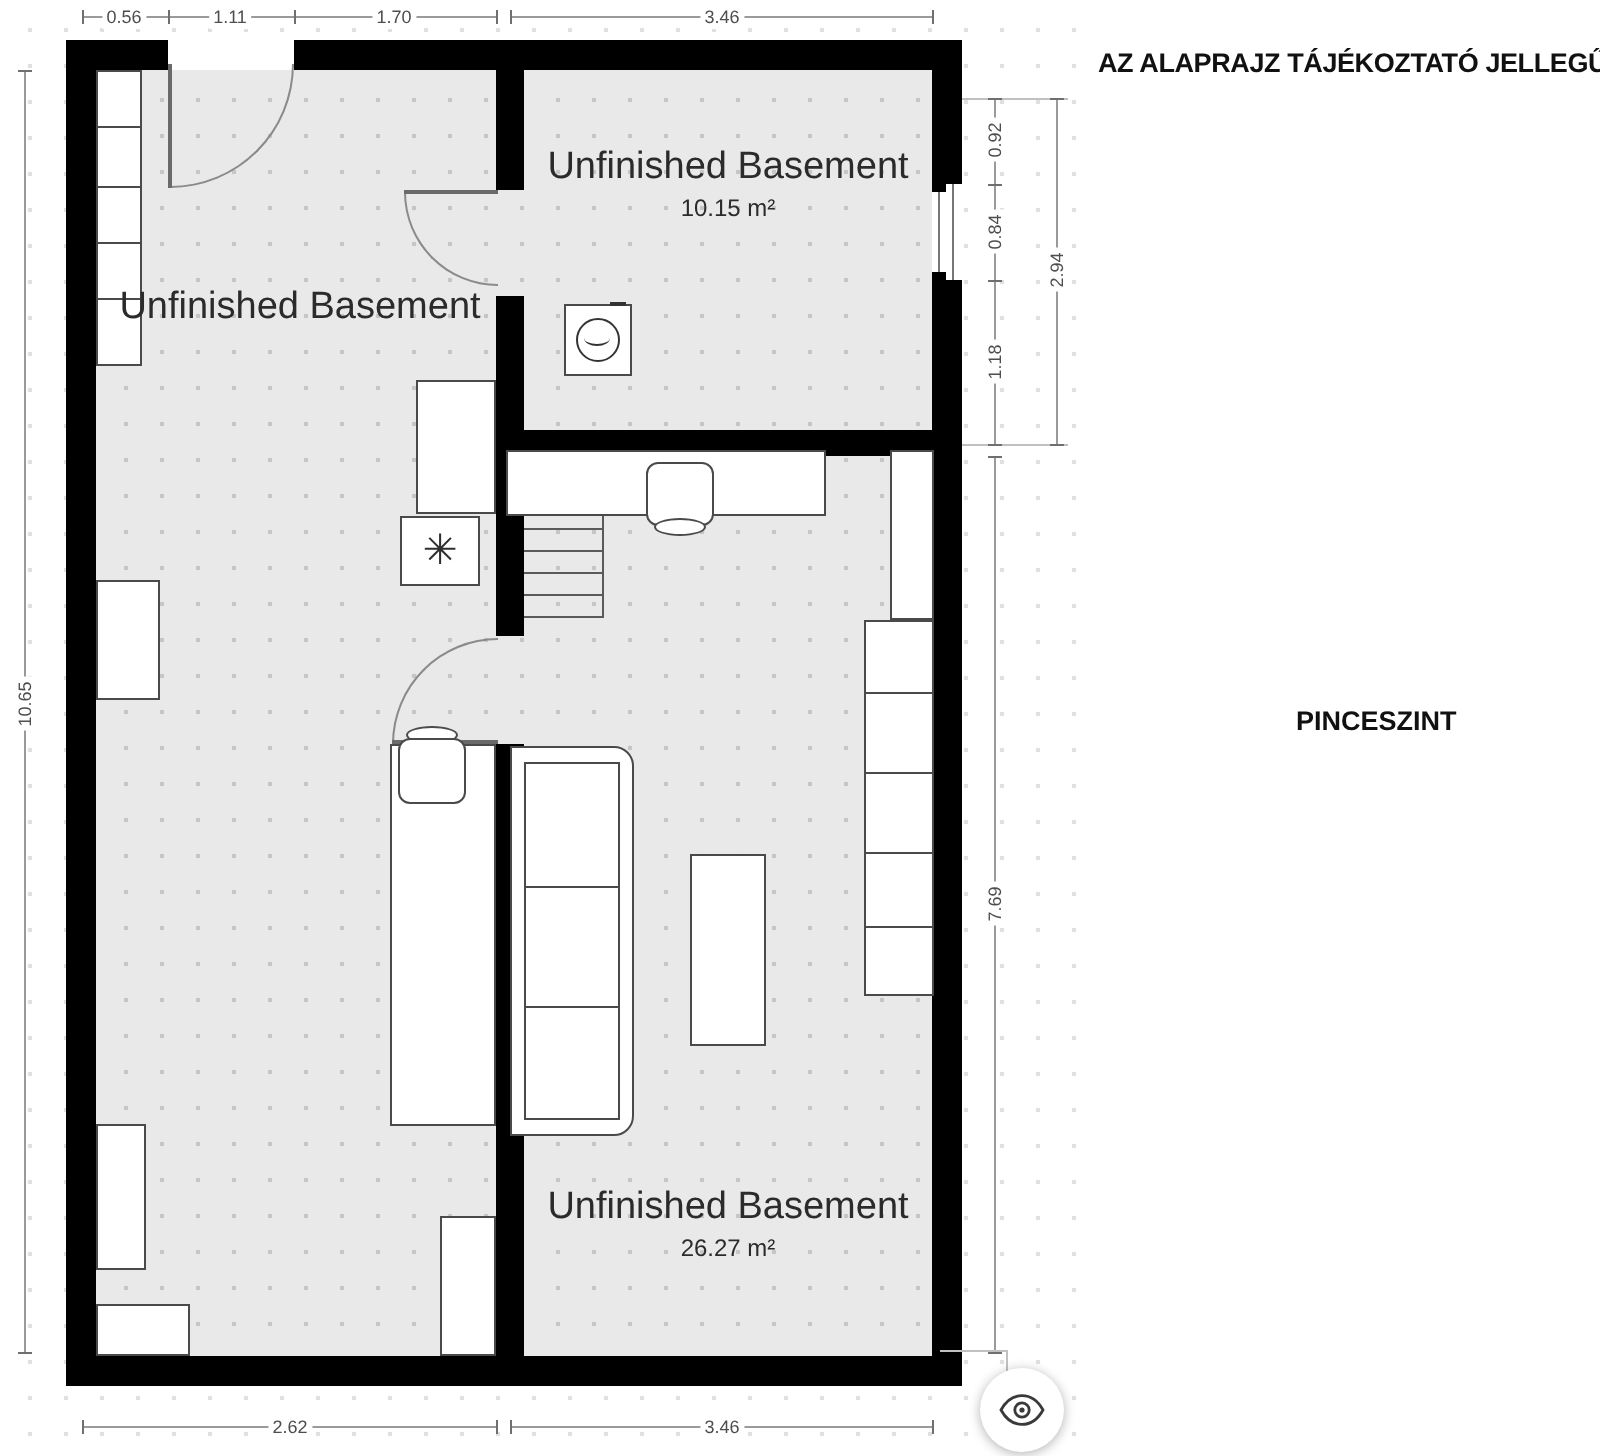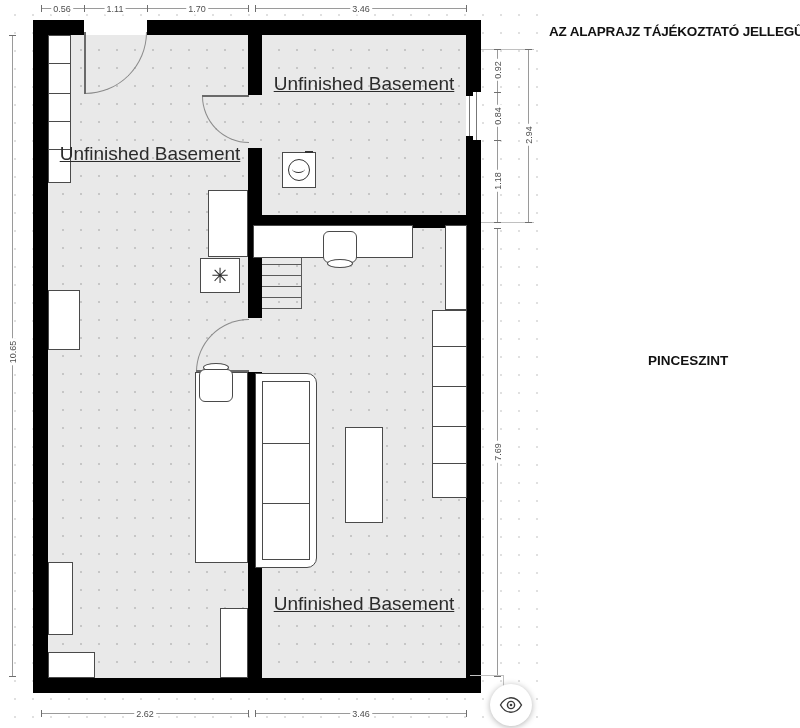--- a/index.html
+++ b/index.html
@@ -20,21 +20,21 @@
   .leaf{position:absolute;background:#6a6a6a;}
   .dimline-h{position:absolute;height:1px;background:#9a9a9a;}
   .dimline-v{position:absolute;width:1px;background:#9a9a9a;}
   .ext{position:absolute;background:#c0c0c0;}
   .tick-v{position:absolute;width:1px;height:7px;background:#6f6f6f;}
   .tick-h{position:absolute;width:7px;height:1px;background:#6f6f6f;}
   .dimlab{position:absolute;font-size:9px;color:#4e4e4e;background:#fff;padding:0 2px;
      transform:translate(-50%,-50%);white-space:nowrap;line-height:11px;}
   .dimlab.vert{transform:translate(-50%,-50%) rotate(-90deg);}
   .room-label{position:absolute;text-align:center;color:#2b2b2b;}
-  .room-label .nm{font-size:19px;line-height:21px;text-decoration:underline;}
+  .room-label .nm{font-size:19px;line-height:21px;}
   .room-label .ar{font-size:12px;line-height:14px;margin-top:3px;}
   .chair-seat{position:absolute;background:#fff;border:1px solid #4a4a4a;border-radius:6px;box-sizing:border-box;}
   .chair-back{position:absolute;background:#fff;border:1px solid #4a4a4a;border-radius:50%;box-sizing:border-box;}
   .stairs{position:absolute;box-sizing:border-box;border-right:1px solid #5a5a5a;}
   .stairs .tread{position:absolute;left:0;right:0;height:1px;background:#5a5a5a;}
   .washer-drum{position:absolute;left:5px;top:6px;width:22px;height:22px;border:1.4px solid #333;
      border-radius:50%;box-sizing:border-box;}
   .washer-wave{position:absolute;left:3px;top:5px;width:13px;height:8px;
      border-bottom:1.4px solid #333;border-radius:50%;box-sizing:border-box;}
   .furnace-glyph{position:absolute;left:0;right:0;top:4px;text-align:center;
@@ -135,23 +135,25 @@
         <div class="div-h" style="top:121px;"></div>
       </div>
     </div>
     <div class="furn" style="left:345px;top:427px;width:38px;height:96px;"></div>
 
     <div class="room-label" style="left:50px;top:143px;width:200px;">
       <div class="nm">Unfinished Basement</div>
     </div>
     <div class="room-label" style="left:262px;top:73px;width:204px;">
       <div class="nm">Unfinished Basement</div>
+      <div class="ar">10.15 m²</div>
     </div>
     <div class="room-label" style="left:262px;top:593px;width:204px;">
       <div class="nm">Unfinished Basement</div>
+      <div class="ar">26.27 m²</div>
     </div>
 
     <div class="dimline-h" style="left:41px;top:8px;width:207px;"></div>
     <div class="tick-v" style="left:41px;top:5px;"></div>
     <div class="tick-v" style="left:84px;top:5px;"></div>
     <div class="tick-v" style="left:147px;top:5px;"></div>
     <div class="tick-v" style="left:248px;top:5px;"></div>
     <div class="dimlab" style="left:62px;top:9px;">0.56</div>
     <div class="dimlab" style="left:115px;top:9px;">1.11</div>
     <div class="dimlab" style="left:197px;top:9px;">1.70</div>

